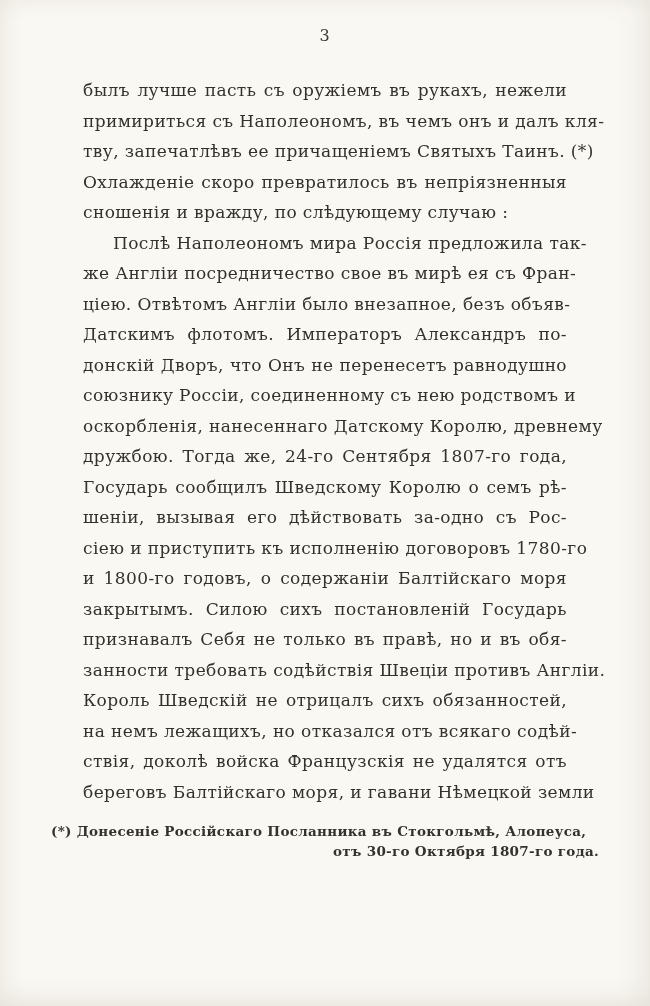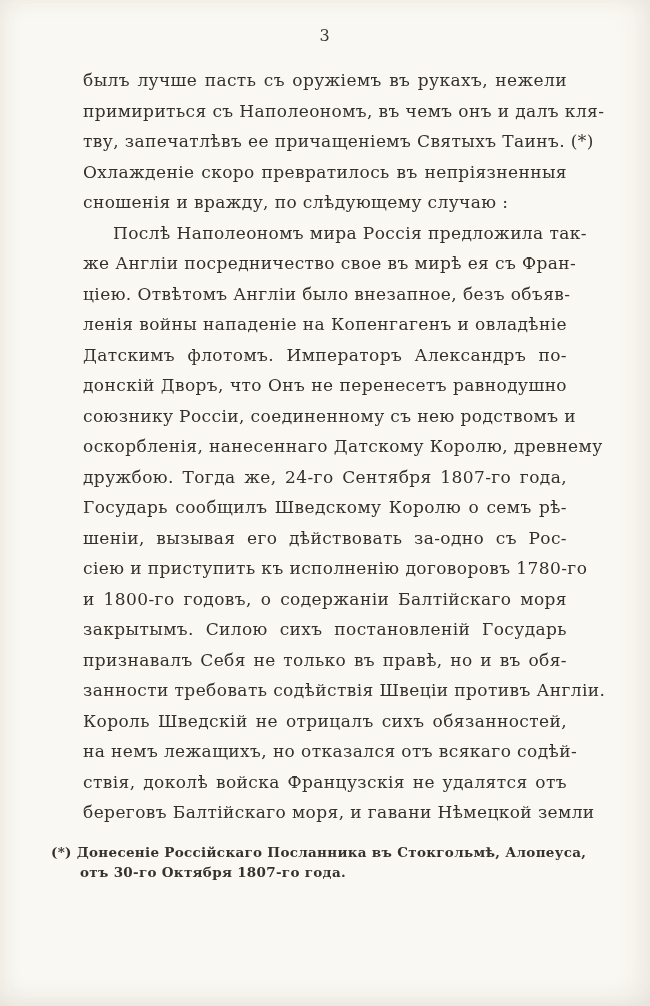--- a/index.html
+++ b/index.html
@@ -22,21 +22,21 @@
     overflow: hidden;
   }
   .page-number {
     text-align: center;
     font-size: 16px;
     padding-top: 26px;
     letter-spacing: 1px;
     color: #3a372f;
   }
   .body-text {
-    margin-top: 20px;
+    margin-top: 30px;
     padding: 0 83px;
   }
   .line {
     font-size: 17px;
     line-height: 30.5px;
     letter-spacing: 0.4px;
     white-space: nowrap;
     text-align: justify;
     text-align-last: justify;
     text-justify: inter-word;
@@ -55,39 +55,39 @@
     line-height: 20px;
     letter-spacing: 0.3px;
     color: #35322b;
     font-weight: bold;
   }
   .footnote .fn-line {
     white-space: nowrap;
   }
   .footnote .fn-line.cont {
     padding-left: 29px;
+    text-align: right;
   }
 </style>
 </head>
 <body>
 
 <div class="page">
 
   <div class="page-number">3</div>
 
   <div class="body-text">
     <div class="line">былъ лучше пасть съ оружіемъ въ рукахъ, нежели</div>
     <div class="line">примириться съ Наполеономъ, въ чемъ онъ и далъ кля-</div>
     <div class="line">тву, запечатлѣвъ ее причащеніемъ Святыхъ Таинъ. (*)</div>
     <div class="line">Охлажденіе скоро превратилось въ непріязненныя</div>
     <div class="line para-end">сношенія и вражду, по слѣдующему случаю :</div>
     <div class="line indent">Послѣ Наполеономъ мира Россія предложила так-</div>
     <div class="line">же Англіи посредничество свое въ мирѣ ея съ Фран-</div>
     <div class="line">ціею. Отвѣтомъ Англіи было внезапное, безъ объяв-</div>
-    <div class="line">ленія войны нападеніе на Копенгагенъ и овладѣніе</div>
     <div class="line">Датскимъ флотомъ. Императоръ Александръ по-</div>
     <div class="line">донскій Дворъ, что Онъ не перенесетъ равнодушно</div>
     <div class="line">союзнику Россіи, соединенному съ нею родствомъ и</div>
     <div class="line">оскорбленія, нанесеннаго Датскому Королю, древнему</div>
     <div class="line">дружбою. Тогда же, 24-го Сентября 1807-го года,</div>
     <div class="line">Государь сообщилъ Шведскому Королю о семъ рѣ-</div>
     <div class="line">шеніи, вызывая его дѣйствовать за-одно съ Рос-</div>
     <div class="line">сіею и приступить къ исполненію договоровъ 1780-го</div>
     <div class="line">и 1800-го годовъ, о содержаніи Балтійскаго моря</div>
     <div class="line">закрытымъ. Силою сихъ постановленій Государь</div>

